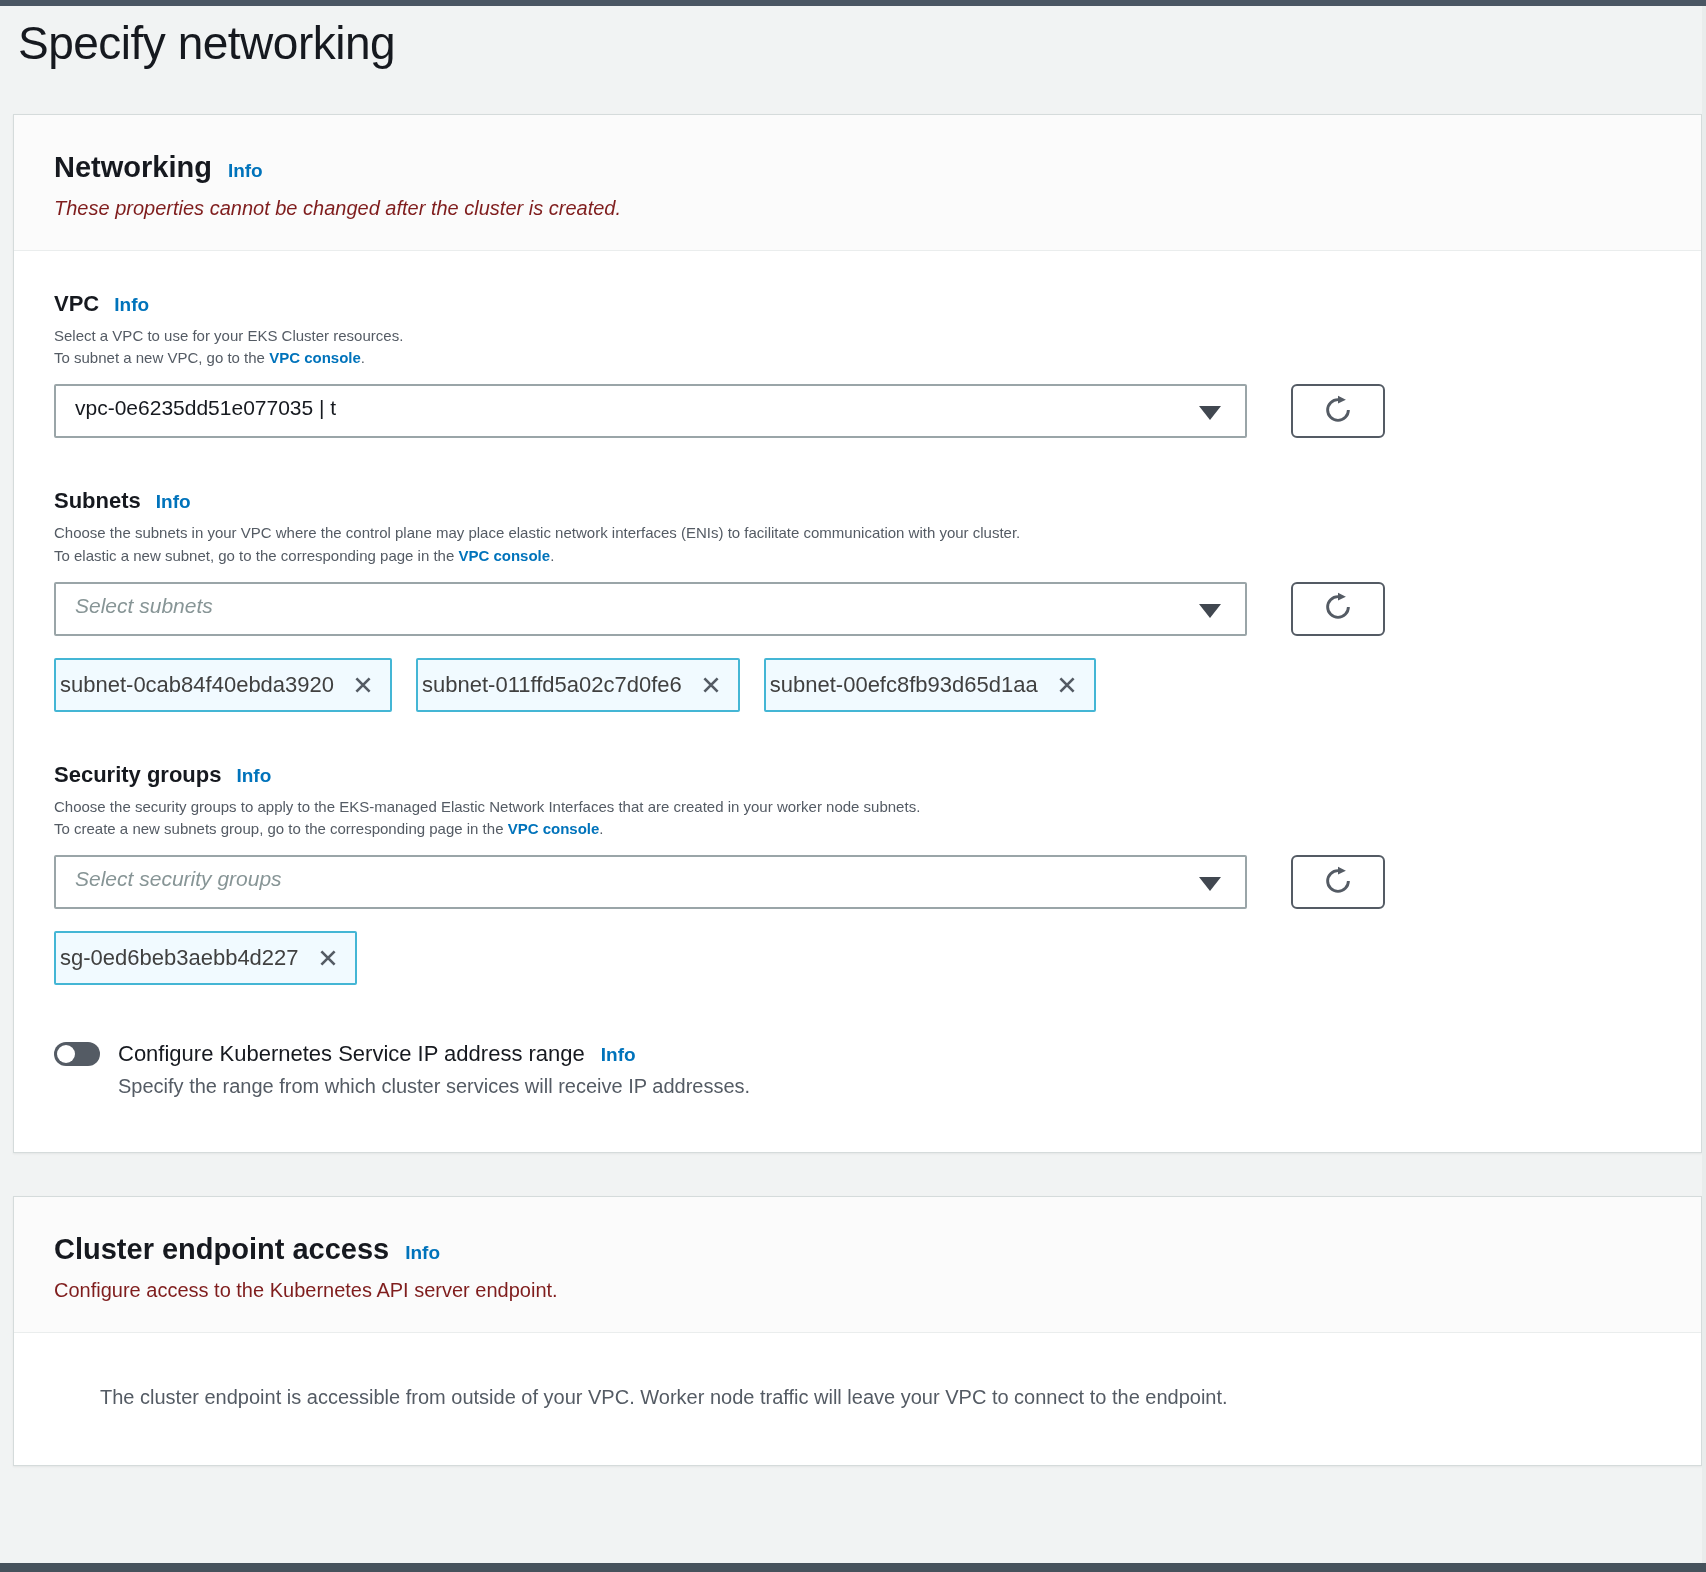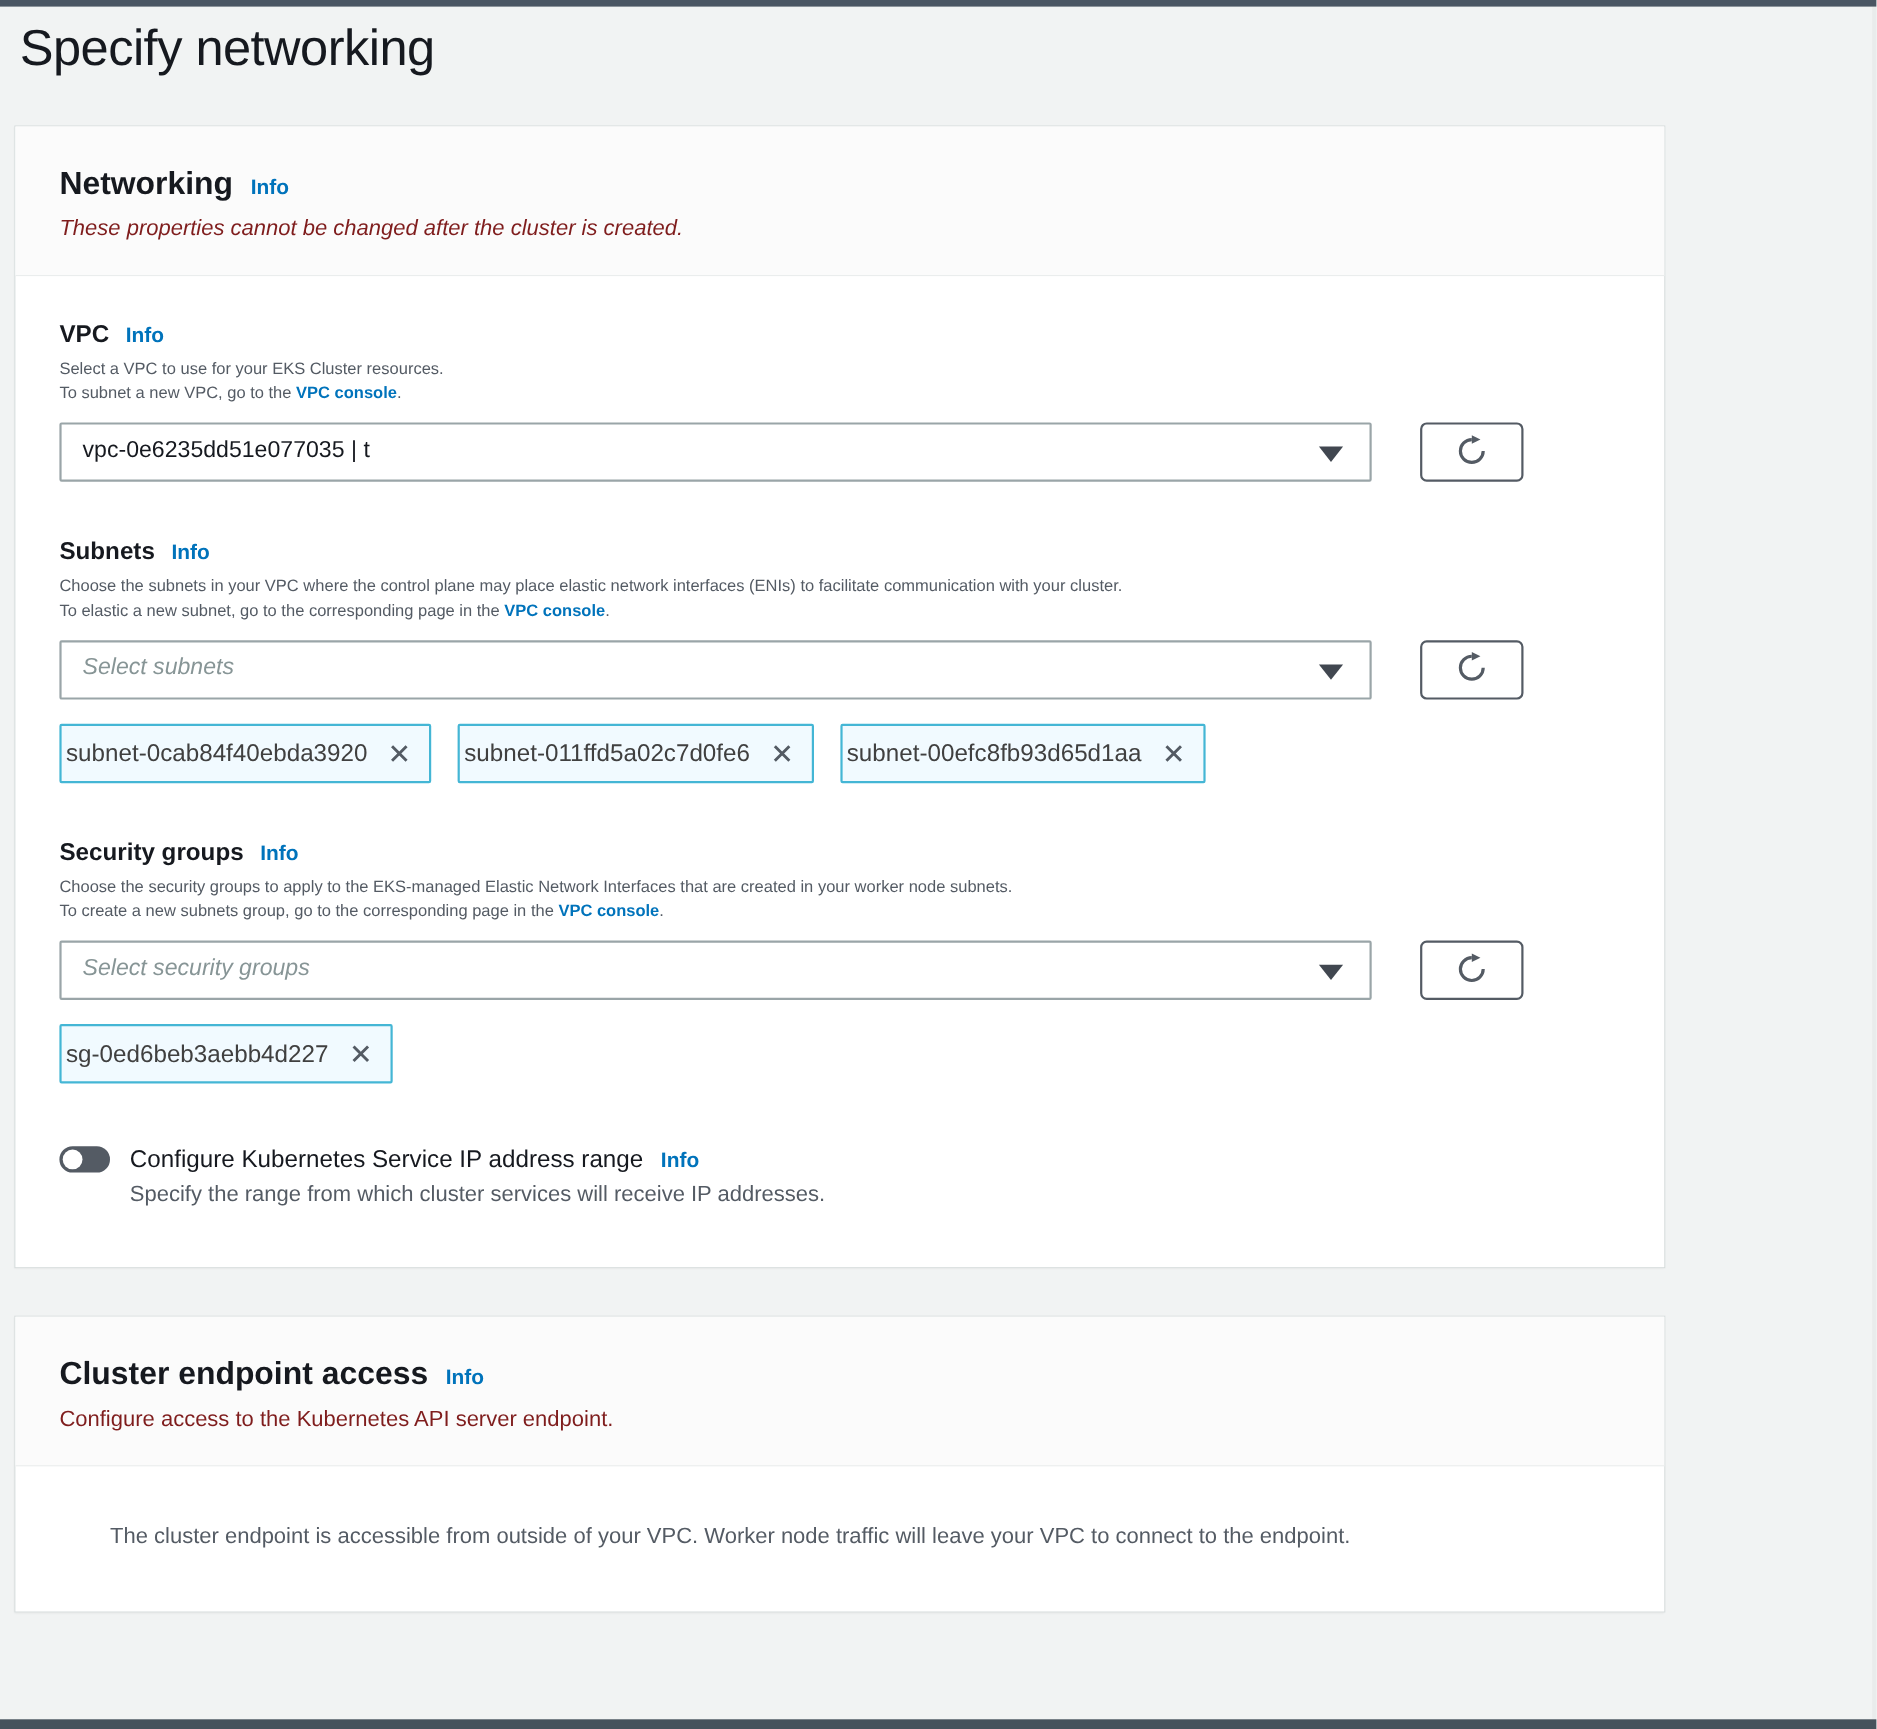--- a/index.html
+++ b/index.html
@@ -22,21 +22,21 @@
   }
   .page-title {
     font-size: 46px; font-weight: 400; letter-spacing: -0.5px;
     margin: 0; padding: 16px 0 0 18px; color: #16191f;
   }
   .card {
     background: #ffffff;
     border: 1px solid #d5dbdb;
     box-shadow: 0 1px 2px rgba(0,0,0,0.06);
     margin: 16px 4px 0 13px;
-    width: 1501px;
+    width: 1689px;
   }
   .card-1 { margin-top: 44px; }
   .card-2 { margin-top: 43px; }
   .card-header {
     background: #fbfbfb;
     padding: 36px 40px 28px 40px;
     border-bottom: 1px solid #eaeded;
   }
   .card-title-row { display: flex; align-items: baseline; gap: 16px; }
   .card-title { font-size: 29px; font-weight: 700; color: #16191f; }
@@ -56,22 +56,22 @@
   .field-label { font-size: 22px; font-weight: 700; color: #16191f; }
   .field-desc { font-size: 15px; color: #545b64; line-height: 1.48; }
   .text-link { font-weight: 700; color: #0073bb; text-decoration: none; cursor: pointer; }
 
   .control-row { display: flex; align-items: stretch; margin-top: 15px; }
   .select-box {
     width: 1193px; height: 54px;
     background: #ffffff;
     border: 2px solid #9aa5a8;
     border-radius: 2px;
-    display: flex; align-items: center;
-    padding: 0 44px 4px 19px;
+    display: flex; align-items: flex-end;
+    padding: 0 44px 16px 19px;
     position: relative;
     cursor: pointer;
   }
   .select-value { font-size: 21px; color: #16191f; }
   .select-placeholder { font-size: 21px; color: #879596; font-style: italic; }
   .caret {
     position: absolute; right: 24px; top: 50%;
     margin-top: -5px;
     width: 0; height: 0;
     border-left: 11px solid transparent;

